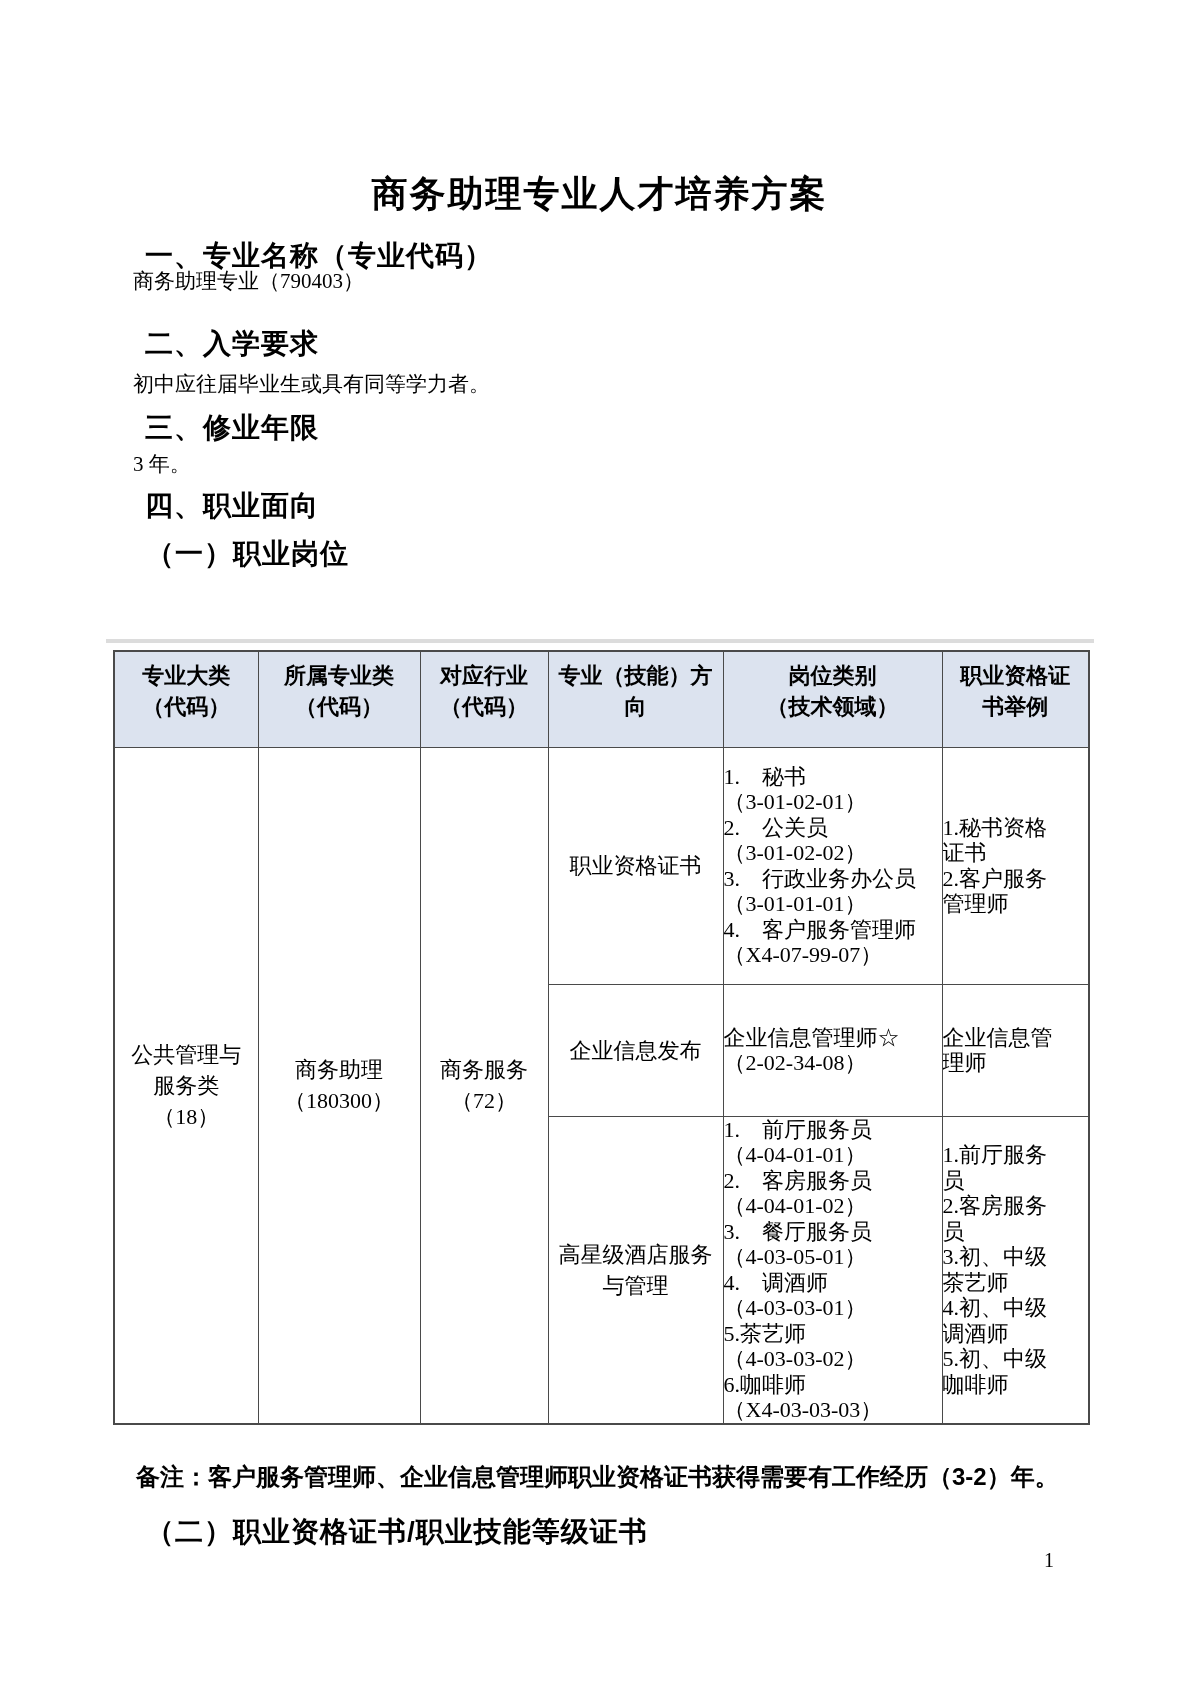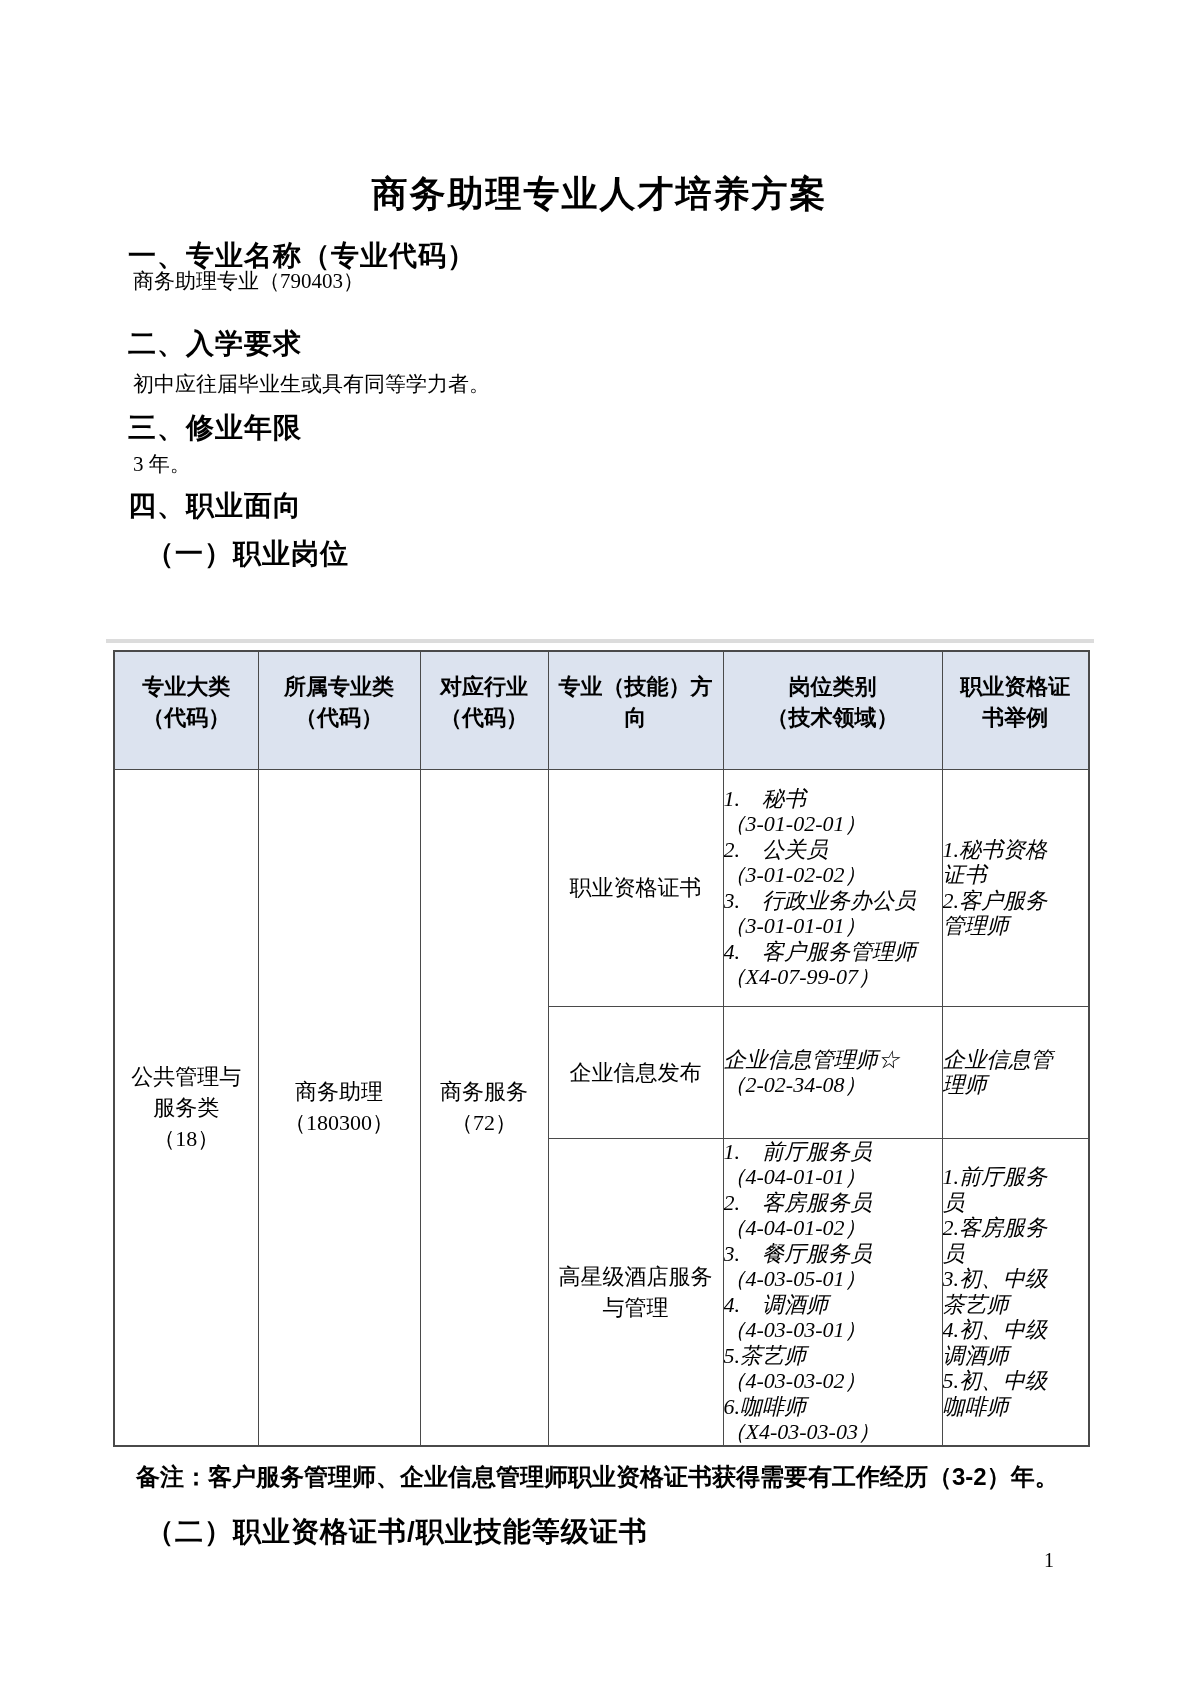--- a/index.html
+++ b/index.html
@@ -19,21 +19,21 @@
     margin:0;
     text-align:center;
     font-family:"Liberation Sans","DejaVu Sans",sans-serif;
     font-weight:bold;
     font-size:36px;
     line-height:44px;
     letter-spacing:2px;
   }
   .h-major {
     position:absolute;
-    left:128px;
+    left:145px;
     font-family:"Liberation Sans","DejaVu Sans",sans-serif;
     font-weight:bold;
     font-size:28px;
     line-height:32px;
     letter-spacing:1px;
   }
   .h-sub {
     position:absolute;
     left:146px;
     font-family:"Liberation Sans","DejaVu Sans",sans-serif;
@@ -72,34 +72,33 @@
   }
   table.jobs th {
     background:#dce3ef;
     font-family:"Liberation Sans","DejaVu Sans",sans-serif;
     font-weight:bold;
     font-size:22px;
     line-height:31px;
     text-align:center;
     padding:0 3px 16px 3px;
   }
-  tr.r-h  { height:118px;margin-top:39px; }
+  tr.r-h  { height:96px;margin-top:39px; }
   tr.r-1  { height:237px; }
   tr.r-2  { height:132px;margin-left:44px; }
   tr.r-3  { height:304px; }
   td.mg, td.dir {
     text-align:center;
     line-height:31px;
     padding:0 3px;
   }
   td.cat, td.cert {
     text-align:left;
     line-height:25.5px;
     padding:2px 3px 2px 8px;
-    font-style:italic;
   }
   .note-text {
     position:absolute;
     left:136px; top:1462px;
     font-family:"Liberation Sans","DejaVu Sans",sans-serif;
     font-weight:bold;
     font-size:24px;
     line-height:30px;
     white-space:nowrap;
   }

